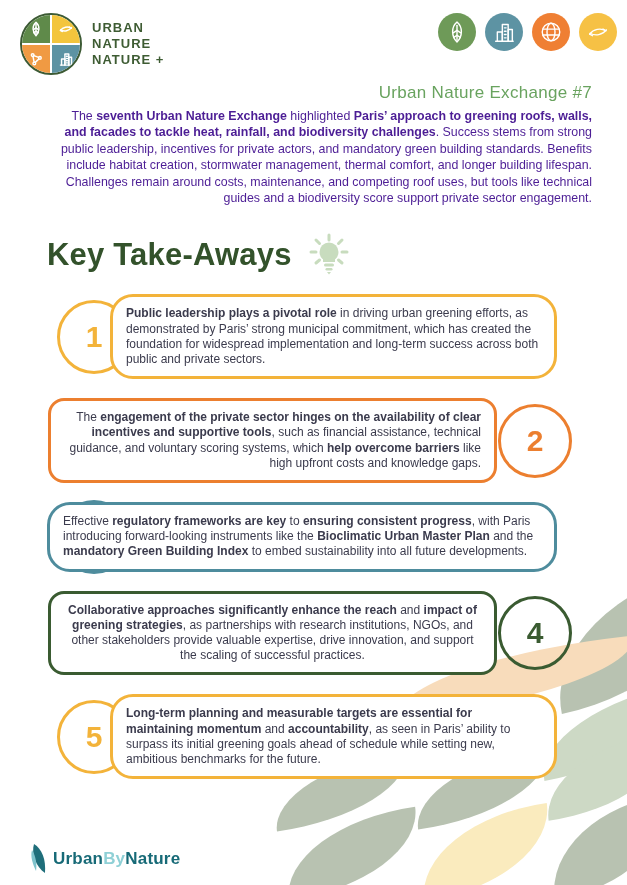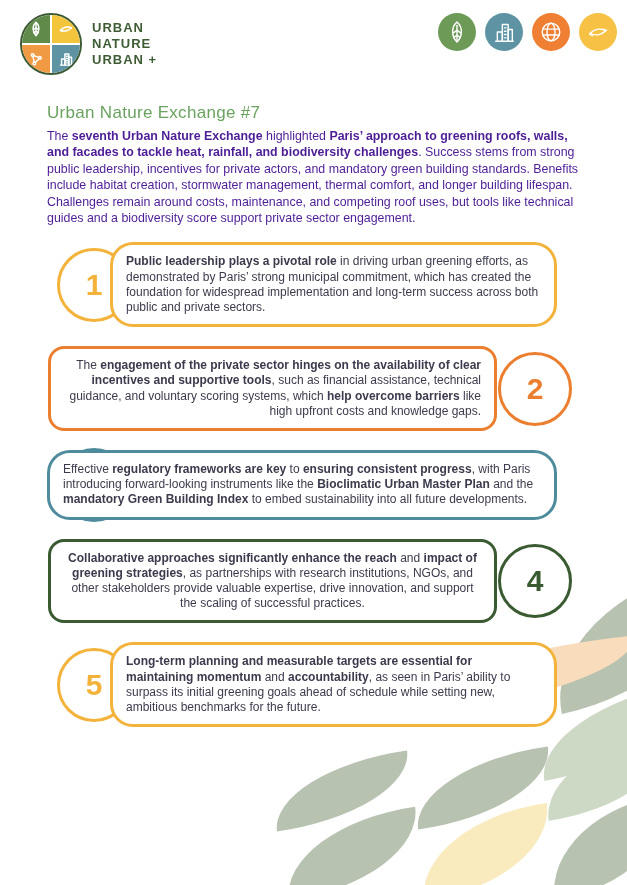--- a/index.html
+++ b/index.html
@@ -15,21 +15,21 @@
   .logo-circle{width:62px;height:62px;border-radius:50%;border:2.5px solid #3C5A34;
                overflow:hidden;display:grid;grid-template-columns:1fr 1fr;grid-template-rows:1fr 1fr;
                gap:2px;background:#fff;box-sizing:border-box;}
   .quad{display:flex;align-items:center;justify-content:center;}
   .quad svg{width:20px;height:20px;}
   .logo-text{color:#3E5C33;font-weight:bold;font-size:13px;line-height:16px;letter-spacing:1px;}
   .icon-row{display:flex;gap:9px;padding-top:0;}
   .circle-icon{width:38px;height:38px;border-radius:50%;display:flex;align-items:center;justify-content:center;}
   .circle-icon svg{width:30px;height:30px;}
   
-  .intro{position:relative;z-index:1;margin:28px 35px 0 47px;}
+  .intro{position:relative;z-index:1;margin:8px 35px 0 47px;text-align:right;}
   .intro h2{margin:0;font-size:17px;font-weight:normal;color:#69A35F;letter-spacing:.3px;}
   .intro p{margin:5px 0 0 0;font-size:12.4px;line-height:16.4px;color:#4c1d95;max-width:545px;}
   .intro b, .ta-text b{font-weight:bold;}
   
   .key-row{position:relative;z-index:1;display:flex;align-items:center;gap:14px;
            margin:26px 0 0 47px;}
   .key-row h1{margin:0;font-size:31px;font-weight:bold;color:#33522B;letter-spacing:.2px;}
   
   #takeaways{position:relative;z-index:1;margin-top:16px;}
   .takeaway{position:relative;margin-bottom:19px;}
@@ -96,21 +96,21 @@
               <path d="M10 29V18h6v11"></path>
               <path d="M16 29V9h7v20"></path>
               <path d="M23 29V15h5v14"></path>
               <path d="M18.5 13h2M18.5 17h2M18.5 21h2M18.5 25h2"></path>
             </svg>
           </div>
         </div>
       <div class="logo-text">
         <div>URBAN</div>
         <div>NATURE</div>
-        <div>URBAN +</div>
+        <div>NATURE +</div>
       </div>
     </div>
     <div class="icon-row" id="icon-row">
         <div class="circle-icon" style="background: rgb(110, 154, 88);">
           <svg viewBox="0 0 36 36" fill="none" stroke="#fff" stroke-width="1.7" stroke-linecap="round" stroke-linejoin="round">
             <path d="M18 6c7 6 7 17 0 24c-7-7-7-18 0-24z"></path>
             <path d="M18 10v18"></path>
             <path d="M18 16l-4.5 3M18 16l4.5 3M18 22l-4 2.5M18 22l4 2.5"></path>
           </svg>
         </div>
@@ -138,20 +138,41 @@
           </svg>
         </div>
       </div>
   </header>
 
   <section class="intro">
     <h2>Urban Nature Exchange #7</h2>
     <p><span>The </span><b>seventh Urban Nature Exchange</b><span> highlighted </span><b>Paris’ approach to greening roofs, walls, and facades to tackle heat, rainfall, and biodiversity challenges</b><span>. Success stems from strong public leadership, incentives for private actors, and mandatory green building standards. Benefits include habitat creation, stormwater management, thermal comfort, and longer building lifespan. Challenges remain around costs, maintenance, and competing roof uses, but tools like technical guides and a biodiversity score support private sector engagement.</span></p>
   </section>
 
+  <div class="key-row">
+    <h1>Key Take-Aways</h1>
+    <svg id="bulb" width="46" height="46" viewBox="0 0 46 46">
+      <g stroke="#C8DCBE" stroke-width="3" stroke-linecap="round">
+        <line x1="23" y1="3" x2="23" y2="8"></line>
+        <line x1="10" y1="8" x2="13.5" y2="11.5"></line>
+        <line x1="36" y1="8" x2="32.5" y2="11.5"></line>
+        <line x1="5" y1="20" x2="10" y2="20"></line>
+        <line x1="41" y1="20" x2="36" y2="20"></line>
+        <line x1="10" y1="31" x2="13.5" y2="28"></line>
+        <line x1="36" y1="31" x2="32.5" y2="28"></line>
+      </g>
+      <g fill="#C8DCBE">
+        <circle cx="23" cy="20" r="9.5"></circle>
+        <path d="M17 26h12v4h-12z"></path>
+        <rect x="18" y="31.5" width="10" height="3" rx="1.5"></rect>
+        <rect x="19.5" y="36" width="7" height="2.6" rx="1.3"></rect>
+        <path d="M21 40h4l-2 2.5z"></path>
+      </g>
+    </svg>
+  </div>
 
   <div id="takeaways">
   <div class="takeaway left">
     <div class="ta-circle" style="border-color: rgb(243, 179, 58); color: rgb(243, 179, 58);">1</div>
     <div class="ta-box" style="border-color: rgb(243, 179, 58);">
       <p class="ta-text"><b>Public leadership plays a pivotal role</b><span> in driving urban greening efforts, as demonstrated by Paris’ strong municipal commitment, which has created the foundation for widespread implementation and long-term success across both public and private sectors.</span></p>
     </div>
   </div>
 
   <div class="takeaway right">
@@ -176,14 +197,21 @@
   </div>
 
   <div class="takeaway left">
     <div class="ta-circle" style="border-color: rgb(243, 179, 58); color: rgb(243, 179, 58);">5</div>
     <div class="ta-box" style="border-color: rgb(243, 179, 58);">
       <p class="ta-text"><b>Long-term planning and measurable targets are essential for maintaining momentum</b><span> and </span><b>accountability</b><span>, as seen in Paris’ ability to surpass its initial greening goals ahead of schedule while setting new, ambitious benchmarks for the future.</span></p>
     </div>
   </div>
 </div>
 
+  <footer>
+    <svg width="20" height="36" viewBox="0 0 20 36">
+      <path d="M6 3c8 5 12 15 11 29C8 26 3 13 6 3z" fill="#1F6E7A"></path>
+      <path d="M4 9c4 6 5 15 4 21C5 24 2 15 4 9z" fill="#7FC3CC"></path>
+    </svg>
+    <div class="brand" id="brand"><span style="color: rgb(23, 106, 119);">Urban</span><span style="color: rgb(143, 208, 214);">By</span><span style="color: rgb(23, 106, 119);">Nature</span></div>
+  </footer>
 
 </div>
 
 </body></html>

